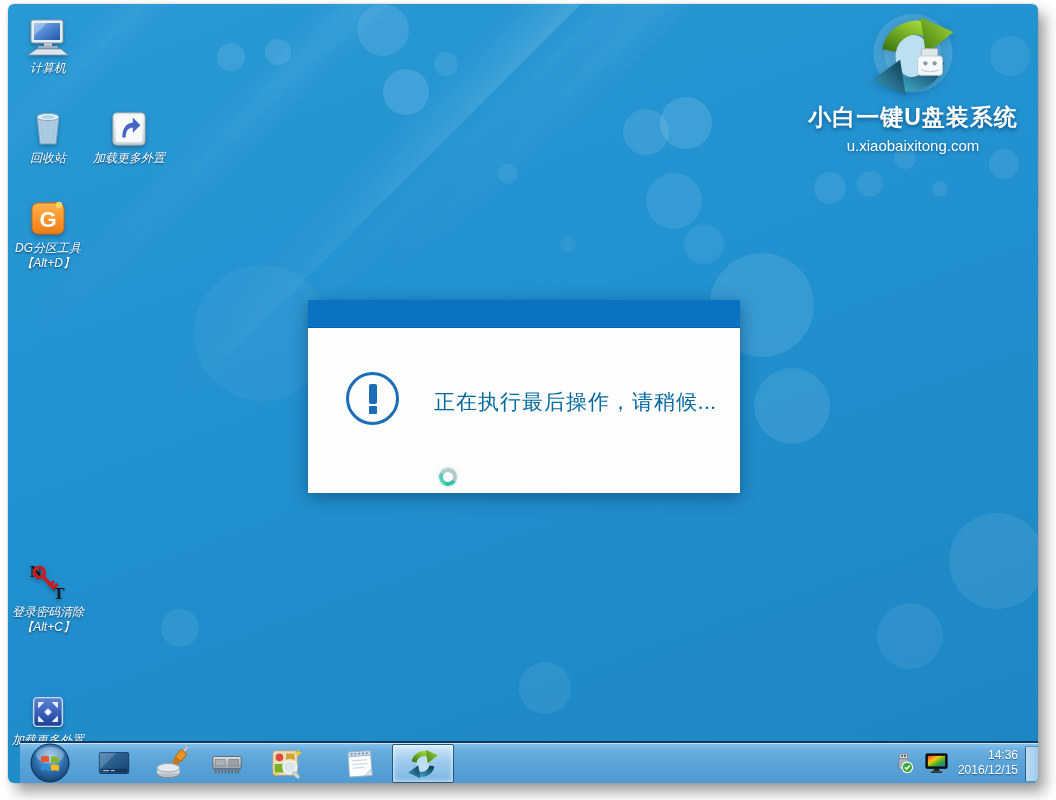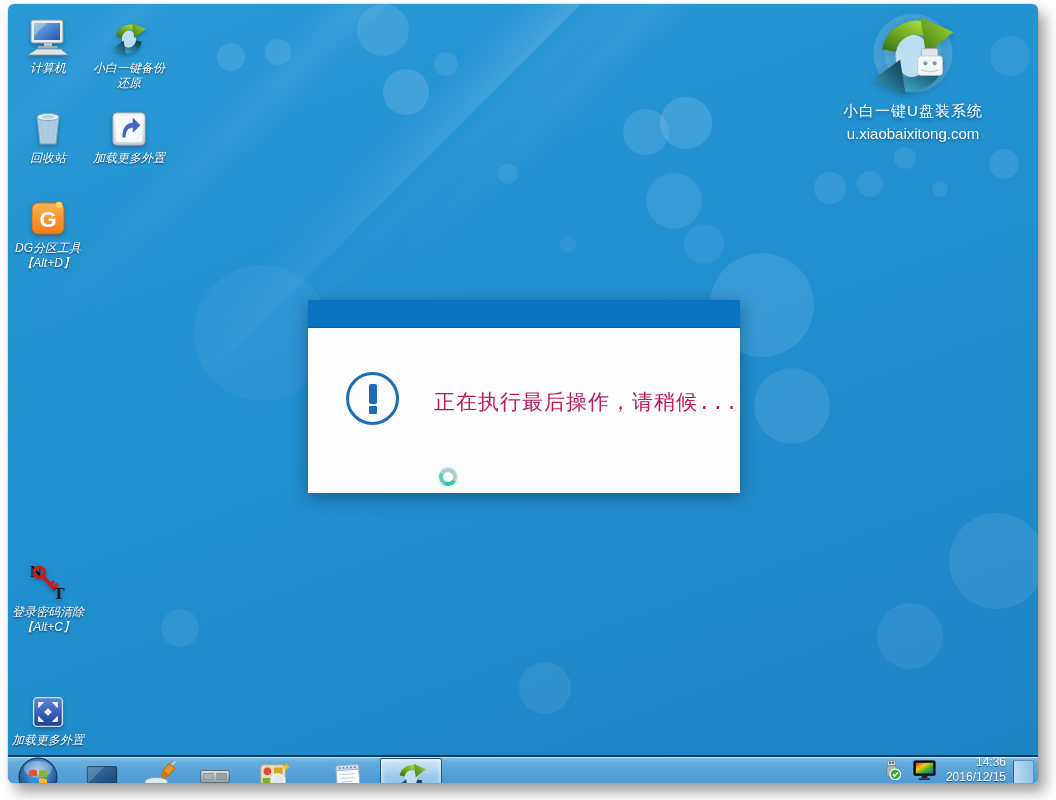--- a/index.html
+++ b/index.html
@@ -33,44 +33,44 @@
   .dicon .art { height:42px; display:flex; align-items:flex-end; justify-content:center;
                 filter:drop-shadow(0 2px 2px rgba(0,25,50,.35)); }
   .dicon .lbl { margin-top:3px; font-size:12px; line-height:15px; color:#ffffff;
                 text-shadow:0 1px 2px rgba(0,20,45,.75); }
   .dicon .lbl span { display:block; white-space:nowrap;font-style:italic; }
 
   
   .brand { position:absolute; left:780px; top:6px; width:250px; text-align:center; color:#fff; }
   .logoart { width:94px; height:92px; display:block; margin:0 auto;
              filter:drop-shadow(0 2px 4px rgba(0,40,80,.35)); }
-  .brand-title { font-size:15px; font-weight:normal; letter-spacing:1px; white-space:nowrap;
+  .brand-title { font-size:23px; font-weight:bold; letter-spacing:1px; white-space:nowrap;
                  text-shadow:0 2px 4px rgba(0,40,80,.6); }
   .brand-url { font-size:15px; margin-top:4px; text-shadow:0 1px 3px rgba(0,40,80,.55); }
 
   
   .dialog { position:absolute; left:300px; top:296px; width:432px; height:193px;
             background:#fdfdfd; box-shadow:0 4px 16px rgba(0,35,70,.45); }
   .dialog .tb { height:28px; background:#0a72c2; border-bottom:1px solid #0763a9; }
   .dialog .bd { position:relative; height:164px; background:#fdfdfd; }
   .excl { position:absolute; left:38px; top:44px; width:53px; height:53px;
           border:3px solid #1a6db6; border-radius:50%; }
   .excl .bar { position:absolute; left:50%; transform:translateX(-50%); top:9px;
                width:8px; height:20px; background:#1a6db6; border-radius:2px; }
   .excl .dot { position:absolute; left:50%; transform:translateX(-50%); bottom:8px;
                width:8px; height:8px; background:#1a6db6; border-radius:1px; }
-  .msg { position:absolute; left:126px; top:60px; font-size:21px; color:#be185d;
+  .msg { position:absolute; left:126px; top:60px; font-size:21px; color:#0369a1;
          letter-spacing:1px; white-space:nowrap;
-         font-family:Liberation Mono, monospace; }
+         font-family:Liberation Serif, serif; }
   .spin { position:absolute; left:131px; top:140px; width:18px; height:18px; border-radius:50%;
           border:4px solid #b6c9d2; border-bottom-color:#34c3a8; border-left-color:#57cdb8;
           transform:rotate(-15deg); box-shadow:0 0 3px rgba(80,190,175,.6); }
 
   
-  .taskbar { position:absolute; left:0; bottom:0; width:100%; height:28px;
+  .taskbar { position:absolute; left:12px; bottom:0; width:100%; height:42px;
              background:linear-gradient(180deg,#8ac2ec 0%,#68aede 18%,#58a2d8 55%,#4e9ad2 100%);
              border-top:2px solid #0d3a5e; box-shadow:inset 0 1px 0 rgba(255,255,255,.55);margin-top:39px; }
   .tb-item { position:absolute; top:3px; width:36px; height:36px; display:flex;
              align-items:center; justify-content:center; cursor:pointer; }
   .startorb { left:10px; top:0; width:40px; height:40px; }
   .tb-active { position:absolute; left:372px; top:1px; width:62px; height:39px;
                display:flex; align-items:center; justify-content:center; cursor:pointer;
                border:1px solid #24577f; border-radius:2px;
                background:linear-gradient(180deg,#d2e8f8,#9ecaec 45%,#7db7e4);
                box-shadow:inset 0 0 5px rgba(255,255,255,.9); }
@@ -209,31 +209,20 @@
           <rect x="12" y="28" width="20" height="2.5" rx="1" fill="#9db0be"></rect>
           <path d="M2 37 L11 31 L35 31 L42 37 Z" fill="#dde6ec" stroke="#8396a6" stroke-width=".8"></path>
         </svg>
       </div>
       <div class="lbl">
         <span>计算机</span>
         <span></span>
       </div>
     </div>
 
-    <div class="dicon" style="left:76px;top:12px">
-      <div class="art">
-        <svg width="38" height="38" viewBox="0 0 100 100">
-            <use href="#cycle" width="100" height="100"></use>
-          </svg>
-      </div>
-      <div class="lbl">
-        <span>小白一键备份</span>
-        <span>还原</span>
-      </div>
-    </div>
 
     <div class="dicon" style="left:-5px;top:102px">
       <div class="art">
         <svg width="40" height="40" viewBox="0 0 40 40">
           <path d="M9 9 L12 36 L28 36 L31 9 Z" fill="#cfe4f2" opacity=".8" stroke="#88a8c0"></path>
           <path d="M13 12 L15 33 M20 12.5 L20 33.5 M27 12 L25 33" stroke="#a8c6dc" stroke-width="2" fill="none"></path>
           <ellipse cx="20" cy="9" rx="11" ry="3.6" fill="#e6f2fa" stroke="#88a8c0"></ellipse>
           <ellipse cx="20" cy="9" rx="7" ry="2.2" fill="#b8d4e8"></ellipse>
         </svg>
       </div>

